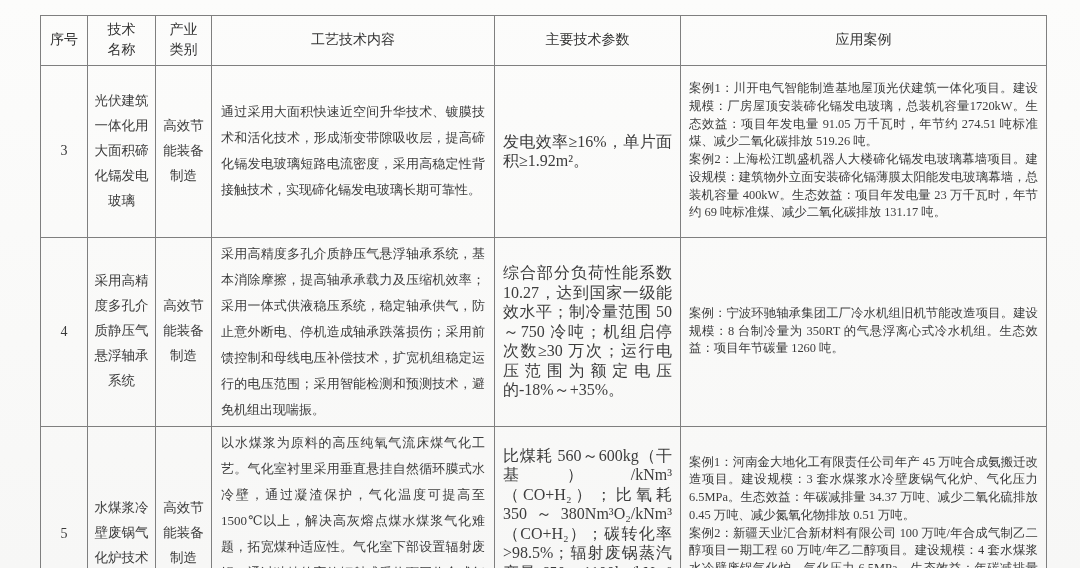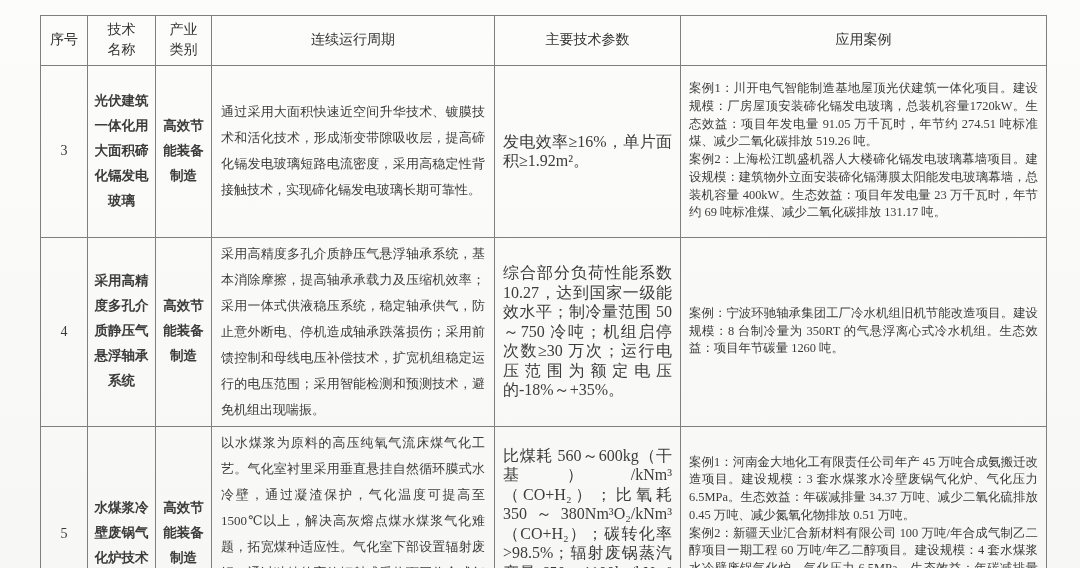--- a/index.html
+++ b/index.html
@@ -35,21 +35,21 @@
   tr.row-4{height:130px;}
   tr.row-5{height:197px;}
 
   th.hcell{
     text-align:center;font-size:14px;line-height:1.45;
     white-space:pre-line;color:#333;
   }
   td.no-cell{text-align:center;font-size:14px;}
   td.name-cell,td.cat-cell{
     text-align:center;font-size:13.5px;line-height:1.85;
-    padding:2px 4px;color:#3c3c3c;font-weight:bold;
+    padding:2px 4px;color:#3c3c3c;
   }
   td.proc-cell{
     font-size:13px;line-height:26px;text-align:justify;
     padding:3px 9px;color:#3c3c3c;
   }
   td.param-cell{
     font-size:16px;line-height:19.5px;text-align:justify;
     padding:3px 8px;color:#3c3c3c;
   }
   td.case-cell{
@@ -71,21 +71,21 @@
         <col class="c-param">
         <col class="c-case">
     </colgroup>
     <tbody>
       <tr class="header-row">
         <th class="hcell">序号</th>
         <th class="hcell">技术
 名称</th>
         <th class="hcell">产业
 类别</th>
-        <th class="hcell">连续运行周期</th>
+        <th class="hcell">工艺技术内容</th>
         <th class="hcell">主要技术参数</th>
         <th class="hcell">应用案例</th>
       </tr>
 
       <tr class="row-3">
         <td class="no-cell">3</td>
         <td class="name-cell">光伏建筑一体化用大面积碲化镉发电玻璃</td>
         <td class="cat-cell">高效节能装备制造</td>
         <td class="proc-cell">通过采用大面积快速近空间升华技术、镀膜技术和活化技术，形成渐变带隙吸收层，提高碲化镉发电玻璃短路电流密度，采用高稳定性背接触技术，实现碲化镉发电玻璃长期可靠性。</td>
         <td class="param-cell">发电效率≥16%，单片面积≥1.92m²。</td>

